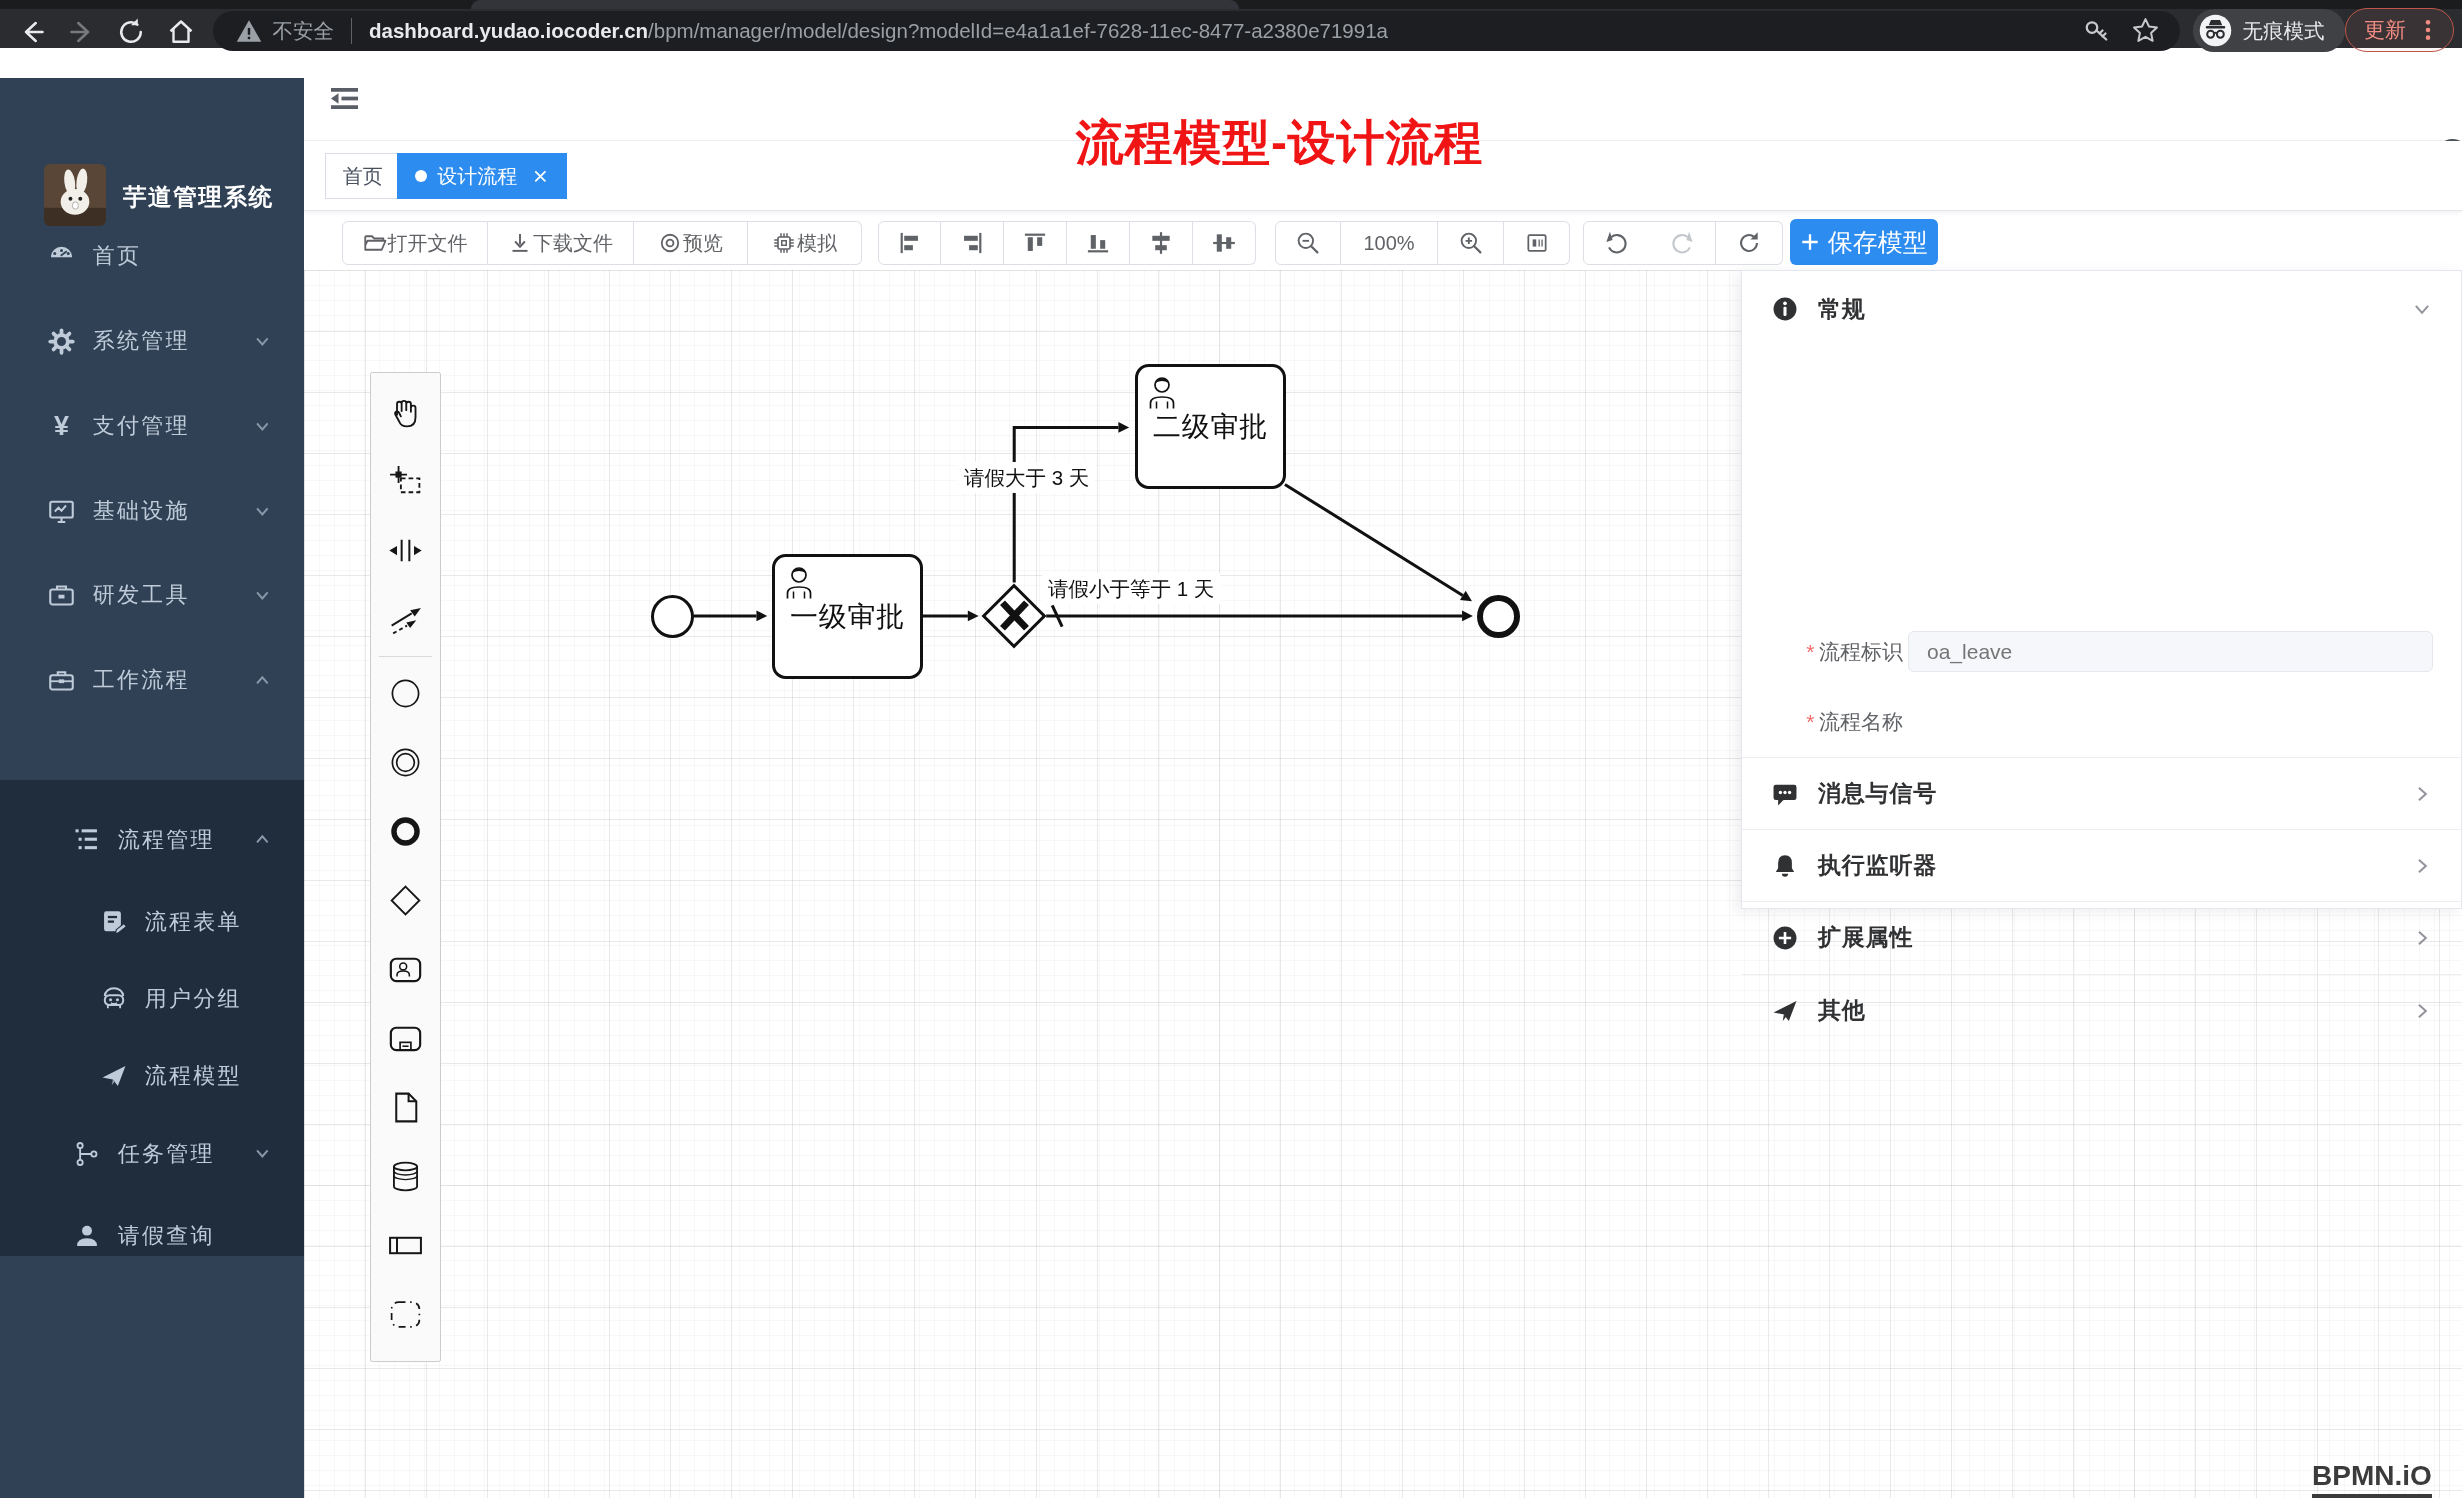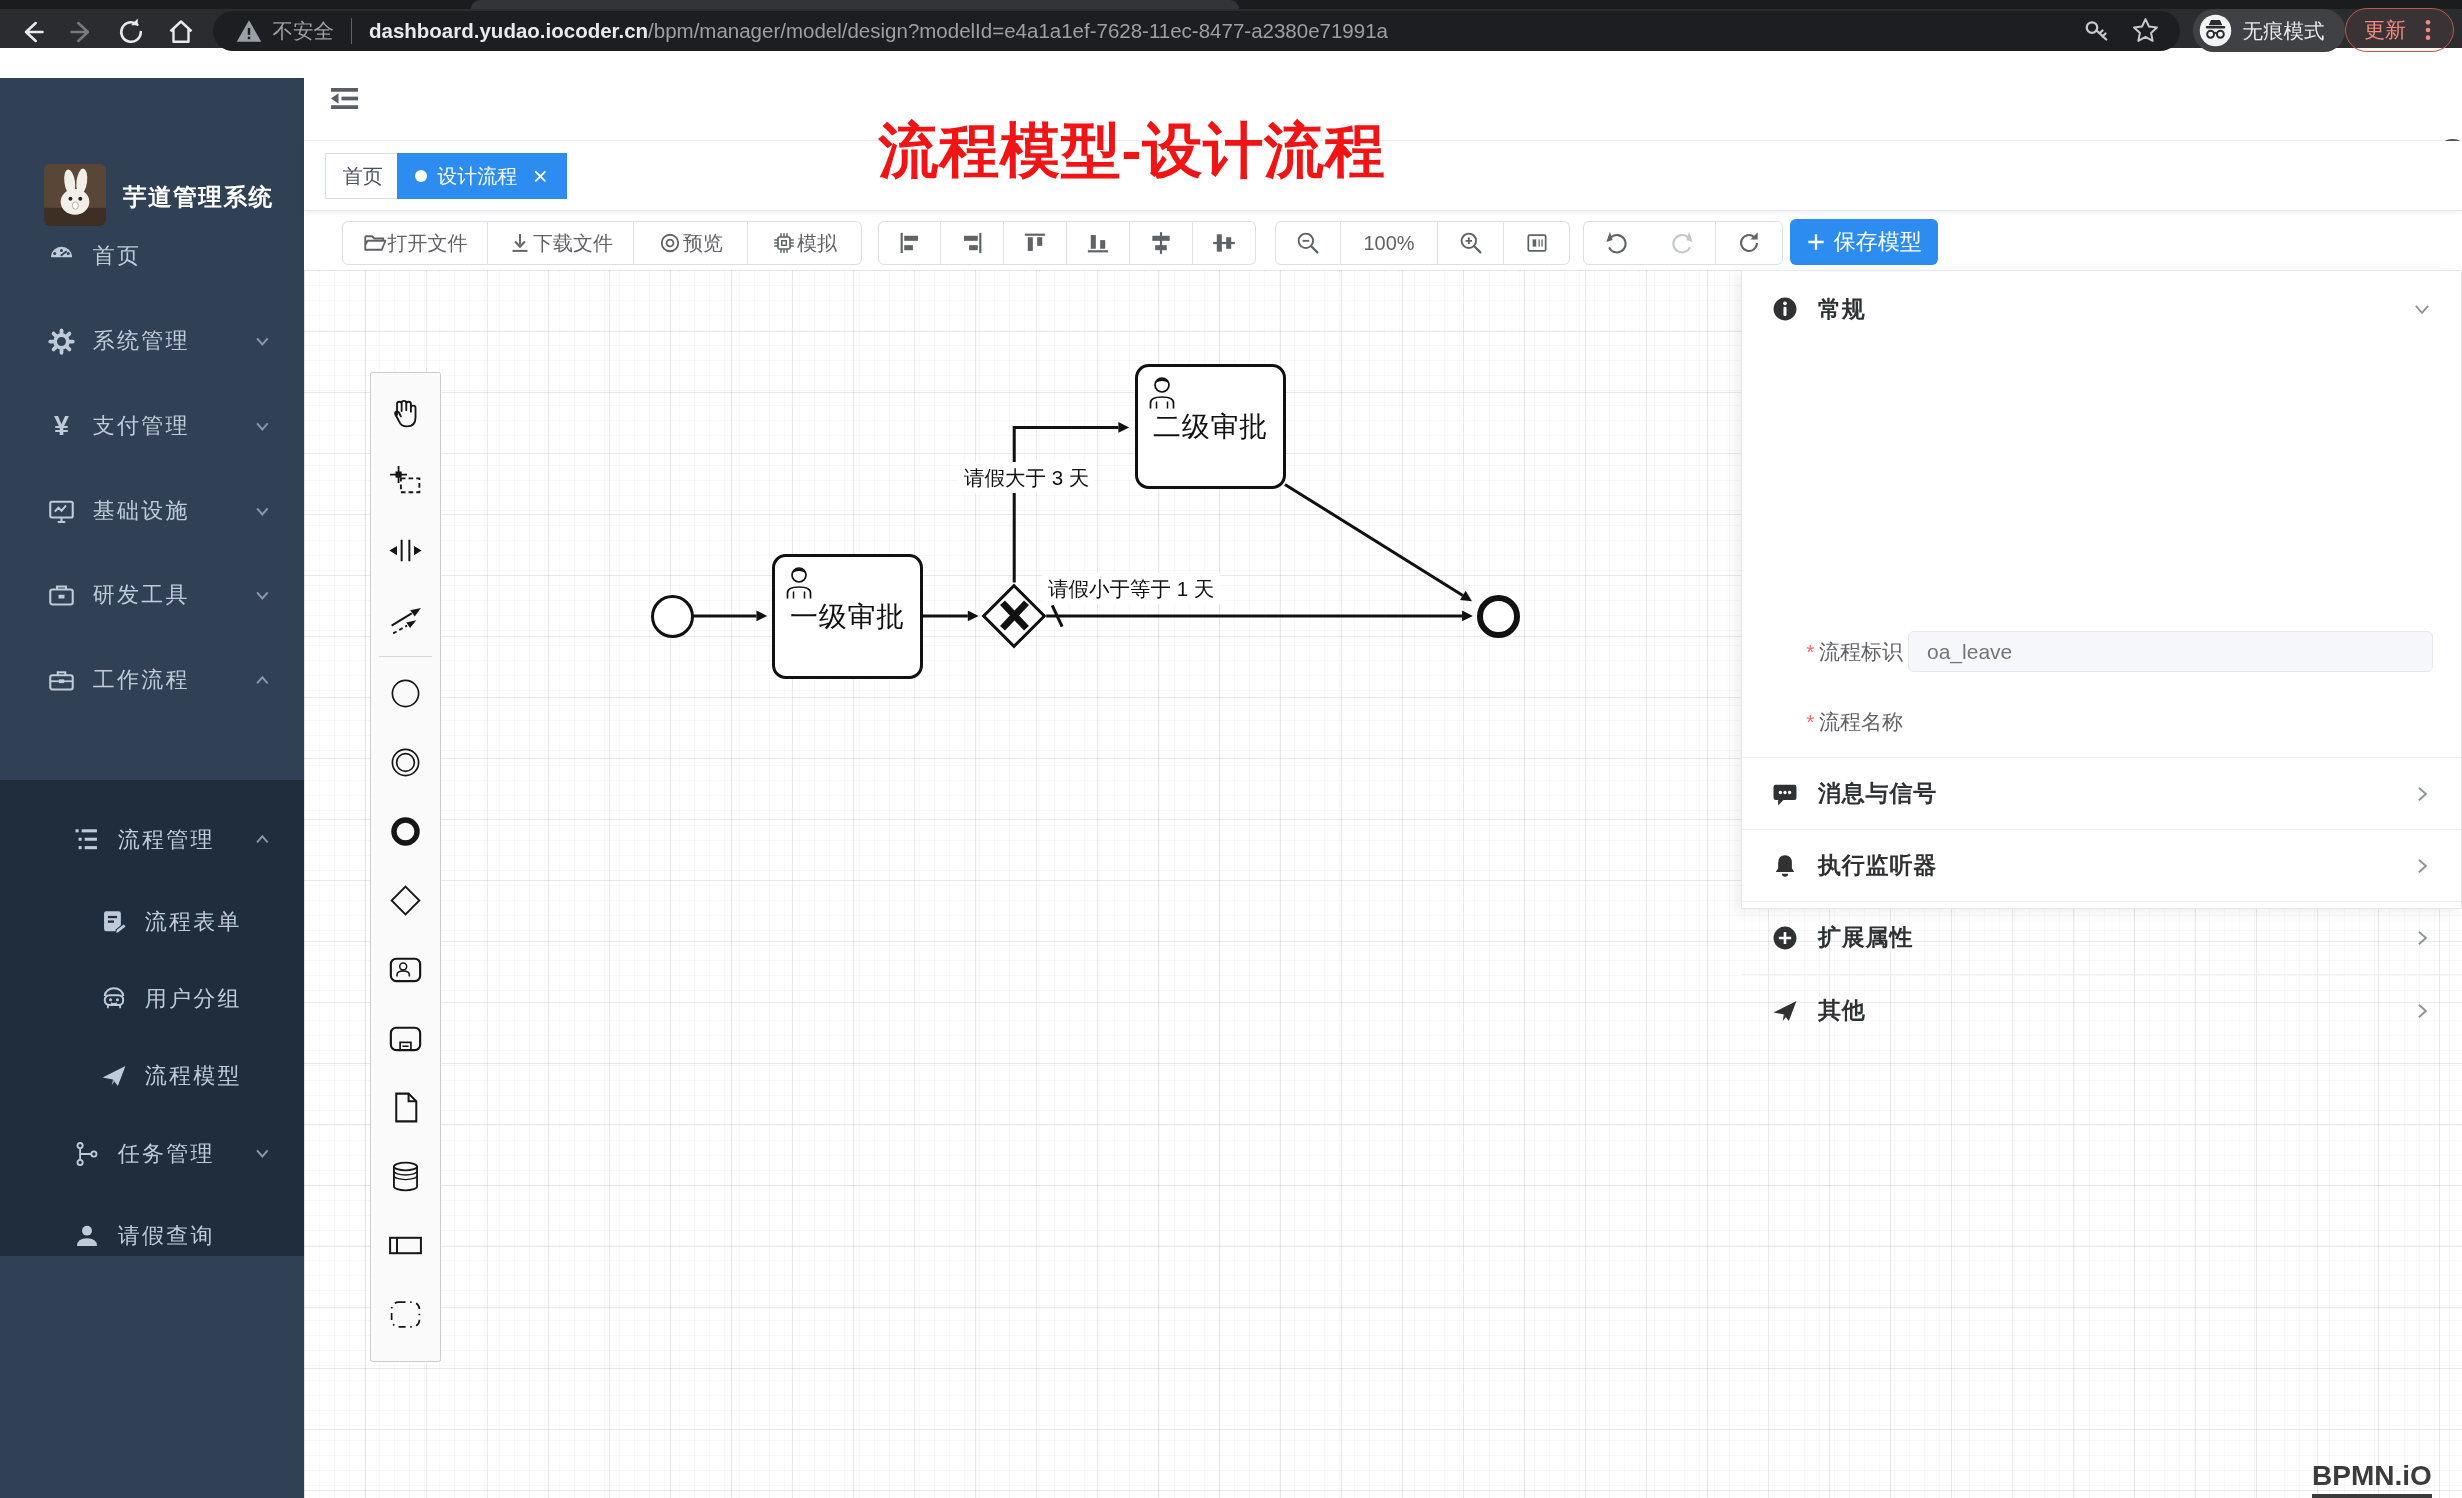--- a/index.html
+++ b/index.html
@@ -36,34 +36,34 @@
   .smitem.deep .mi-ic { margin-left:99px; }
   .smitem .mi-lab { color:#bfcbd9; font-size:22px; margin-left:16.7px; letter-spacing:2.3px; }
 
   
   #hdr { left:304px; top:57px; width:2158px; height:84px; background:#fff; border-bottom:0.8px solid #eef0f3; }
   #breadcrumb { left:392px; top:88px; display:flex; gap:12px; align-items:center; }
   #breadcrumb .bc-home { color:#303133; font-size:22px; }
   #breadcrumb .bc-sep { color:#c0c4cc; font-size:22px; }
   #breadcrumb .bc-cur { color:#97a8be; font-size:22px; }
   .hic { top:82px; width:33px; height:33px; cursor:pointer; }
-  #annotation { left:828px; top:111px; width:608px; text-align:center; color:#f01414; font-size:60px; font-weight:bold; letter-spacing:0.8px; z-index:50; }
+  #annotation { left:875px; top:111px; width:608px; text-align:right; color:#f01414; font-size:48px; font-weight:bold; letter-spacing:0.8px; z-index:50; }
 
   
   #tabbar { left:304px; top:141px; width:2158px; height:70px; background:#fff; border-bottom:0.8px solid #e4e7ed; box-shadow:0 1.5px 4.6px rgba(0,0,0,.06); }
   .tag-tab { top:12px; height:46px; display:flex; align-items:center; border:0.8px solid #d8dce5; background:#fff; color:#495060; font-size:20px; padding:0 16.7px; cursor:pointer; }
   .tag-tab.active { background:#2d8cf0; border-color:#2d8cf0; color:#fff; }
   .tab-dot { width:12px; height:12px; border-radius:50%; background:#fff; margin-right:10.6px; }
 
   
   .btn { position:absolute; top:221px; height:44px; background:#fff; border:0.8px solid #dcdfe6; color:#606266; font-size:20px; display:flex; align-items:center; justify-content:center; gap:1px; cursor:pointer; }
   .btn.first { border-radius:6px 0 0 6px; }
   .btn.last { border-radius:0 6px 6px 0; border-left:none; }
   .btn.mid { border-left:none; }
-  #save-btn { position:absolute; left:1790px; top:219px; width:148px; height:46px; background:#2d8cf0; border-radius:6px; color:#fff; font-size:22px; display:flex; align-items:center; justify-content:center; gap:7.6px; cursor:pointer; }
+  #save-btn { position:absolute; left:1790px; top:219px; width:148px; height:46px; background:#2d8cf0; border-radius:6px; color:#fff; font-size:25px; display:flex; align-items:center; justify-content:center; gap:7.6px; cursor:pointer; }
 
   
   #canvas { left:304px; top:270px; width:2158px; height:1228px; background-color:#fff;
      background-image:
        linear-gradient(rgba(0,0,0,.085) 0.8px, transparent 0.8px),
        linear-gradient(90deg, rgba(0,0,0,.085) 0.8px, transparent 0.8px),
        linear-gradient(rgba(0,0,0,.028) 0.8px, transparent 0.8px),
        linear-gradient(90deg, rgba(0,0,0,.028) 0.8px, transparent 0.8px);
      background-size:61px 61px,61px 61px,15px 15px,15px 15px; }
   #palette { left:66px; top:102px; width:71px; height:990px; background:#fafafa; border:0.8px solid #cccccc; border-radius:2.3px; display:flex; flex-direction:column; align-items:center; padding-top:4.6px; }

